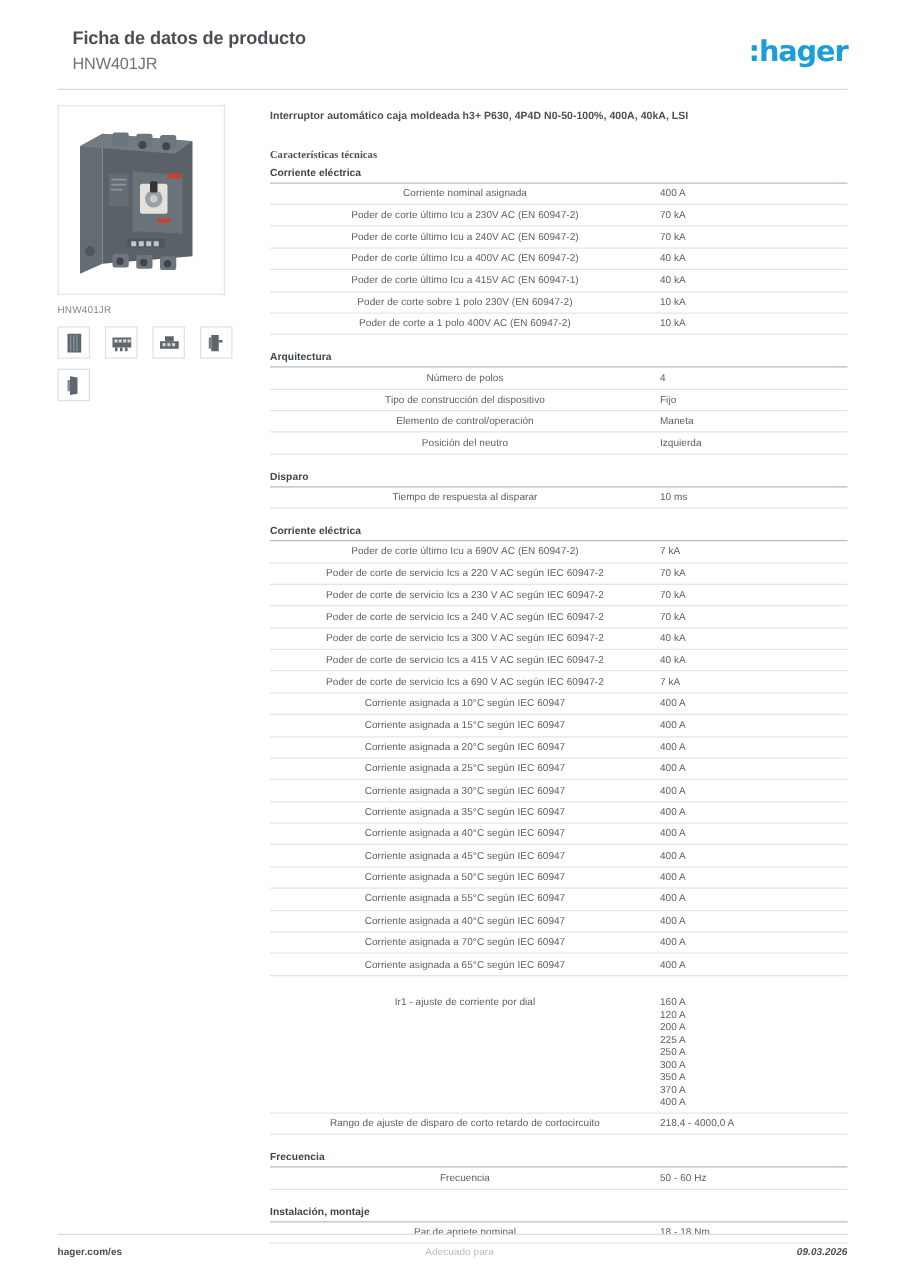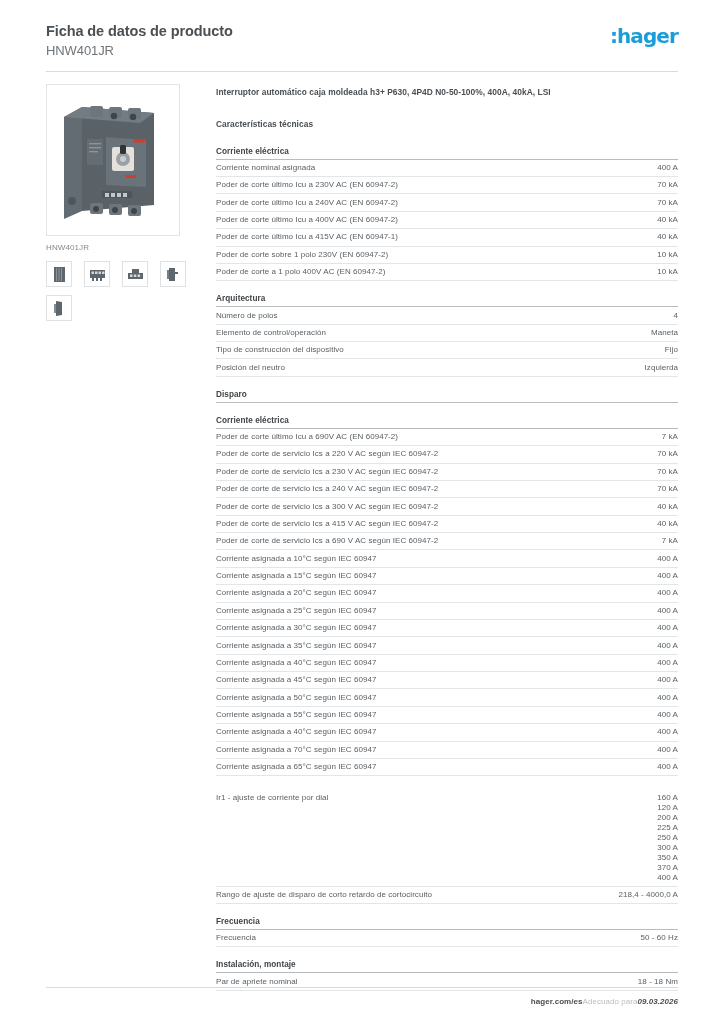--- a/index.html
+++ b/index.html
@@ -20,40 +20,41 @@
     position: relative;
     width: 724px;
     height: 1024px;
     box-sizing: border-box;
     padding: 0 46px;
   }
 
   
   .header {
     display: flex;
-    align-items: flex-start;
+    align-items: center;
     justify-content: space-between;
     padding-top: 22px;
+    margin-left: 12px;
   }
   .doc-title {
     font-size: 14.5px;
     font-weight: bold;
     color: #4a4f53;
     line-height: 1.35;
     letter-spacing: -0.1px;
   }
   .doc-subtitle {
     font-size: 13px;
     font-weight: normal;
     color: #6f7478;
     line-height: 1.35;
     letter-spacing: -0.1px;
   }
   .logo {
-    font-size: 20px;
+    font-size: 23px;
     font-weight: bold;
     color: #1b9dd9;
     letter-spacing: -0.9px;
     line-height: 1;
     padding-top: 4px;
     font-family: "DejaVu Sans", sans-serif;
   }
   .header-rule {
     margin-top: 12px;
     height: 1px;
@@ -119,21 +120,22 @@
     color: #4a4f53;
     line-height: 1.5;
     letter-spacing: 0.05px;
     margin-bottom: 20px;
   }
   .tech-heading {
     font-size: 8.4px;
     font-weight: bold;
     color: #4a4f53;
     letter-spacing: 0.05px;
-    margin-bottom: 18px;
+    margin-bottom: 6px;
+    font-family: Liberation Serif, serif;
   }
   .section {
     margin-bottom: 13px;
   }
   .section-title {
     font-size: 8.2px;
     font-weight: bold;
     color: #3f4447;
     padding-bottom: 3px;
     border-bottom: 1.2px solid #b8bcbf;
@@ -149,44 +151,43 @@
   }
   table.spec td {
     font-size: 8px;
     color: #5b6064;
     padding: 3.2px 0 3.2px 0;
     vertical-align: top;
     line-height: 1.25;
     letter-spacing: 0.05px;
   }
   td.label {
-    text-align: left;
+    text-align: center;
   }
   td.value {
-    text-align: right;
     white-space: pre-line;
     width: 150px;
   }
 
   
   .footer {
     position: absolute;
     left: 46px;
     right: 46px;
     bottom: 18px;
   }
   .footer-rule {
     height: 1px;
     background: #d9dcde;
     margin-bottom: 9px;
   }
   .footer-row {
     display: flex;
     align-items: center;
-    justify-content: flex-end;
+    justify-content: space-between;
     font-size: 8px;
   }
   .footer-left {
     font-weight: bold;
     color: #4a4f53;
     letter-spacing: 0.05px;
   }
   .footer-center {
     color: #b9bdc0;
     letter-spacing: 0.05px;
@@ -353,36 +354,44 @@
           </div>
           <div class="section">
             <div class="section-title">Arquitectura</div>
             <table class="spec">
               <tbody>
                 <tr>
                   <td class="label">Número de polos</td>
                   <td class="value">4</td>
                 </tr>
                 <tr>
+                  <td class="label">Tipo de construcción del dispositivo</td>
+                  <td class="value">Fijo</td>
+                </tr>
+                <tr>
                   <td class="label">Elemento de control/operación</td>
                   <td class="value">Maneta</td>
                 </tr>
                 <tr>
-                  <td class="label">Tipo de construcción del dispositivo</td>
-                  <td class="value">Fijo</td>
-                </tr>
-                <tr>
                   <td class="label">Posición del neutro</td>
                   <td class="value">Izquierda</td>
                 </tr>
               </tbody>
             </table>
           </div>
           <div class="section">
             <div class="section-title">Disparo</div>
+            <table class="spec">
+              <tbody>
+                <tr>
+                  <td class="label">Tiempo de respuesta al disparar</td>
+                  <td class="value">10 ms</td>
+                </tr>
+              </tbody>
+            </table>
           </div>
           <div class="section">
             <div class="section-title">Corriente eléctrica</div>
             <table class="spec">
               <tbody>
                 <tr>
                   <td class="label">Poder de corte  último Icu a 690V AC (EN 60947-2)</td>
                   <td class="value">7 kA</td>
                 </tr>
                 <tr>

